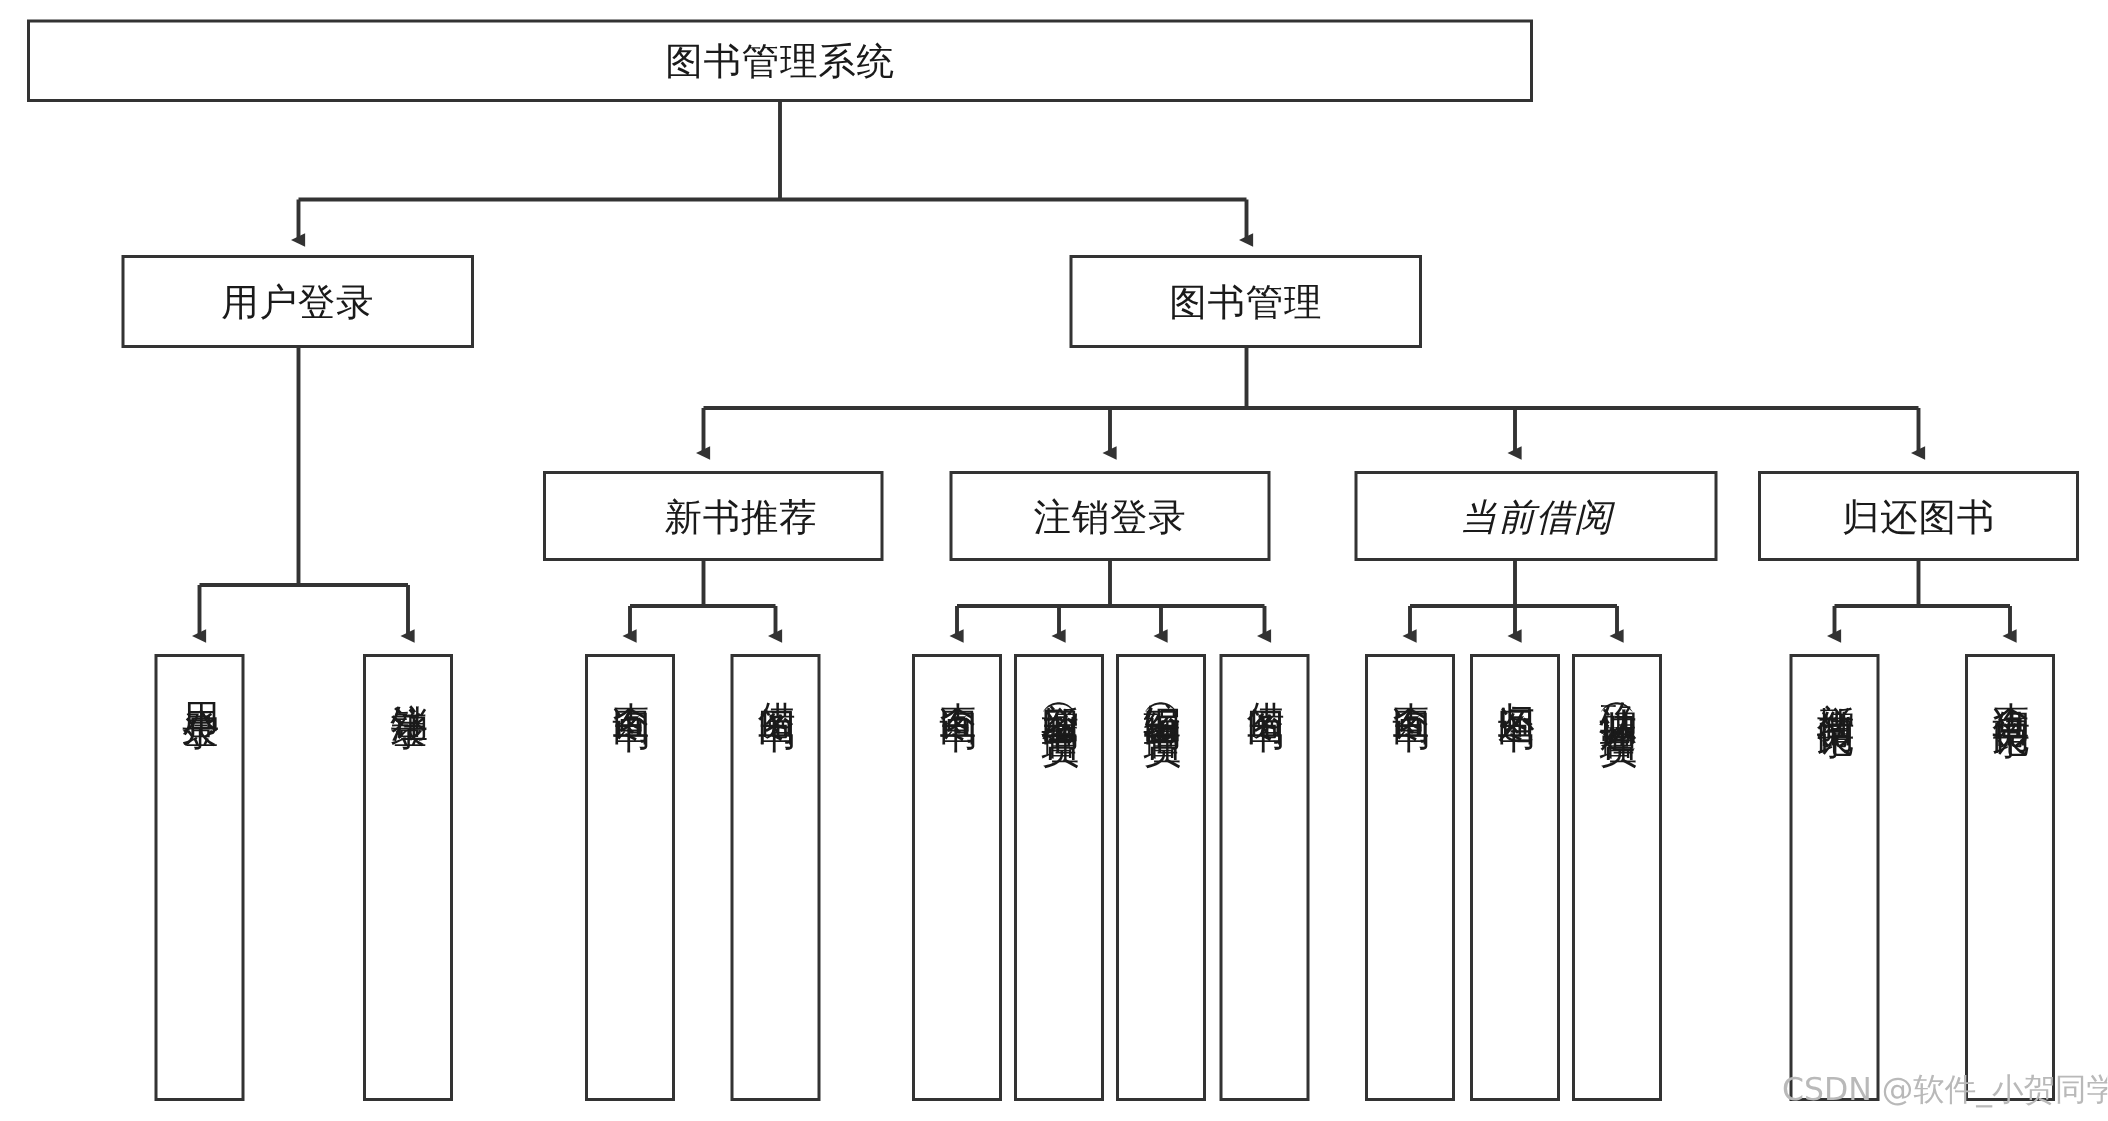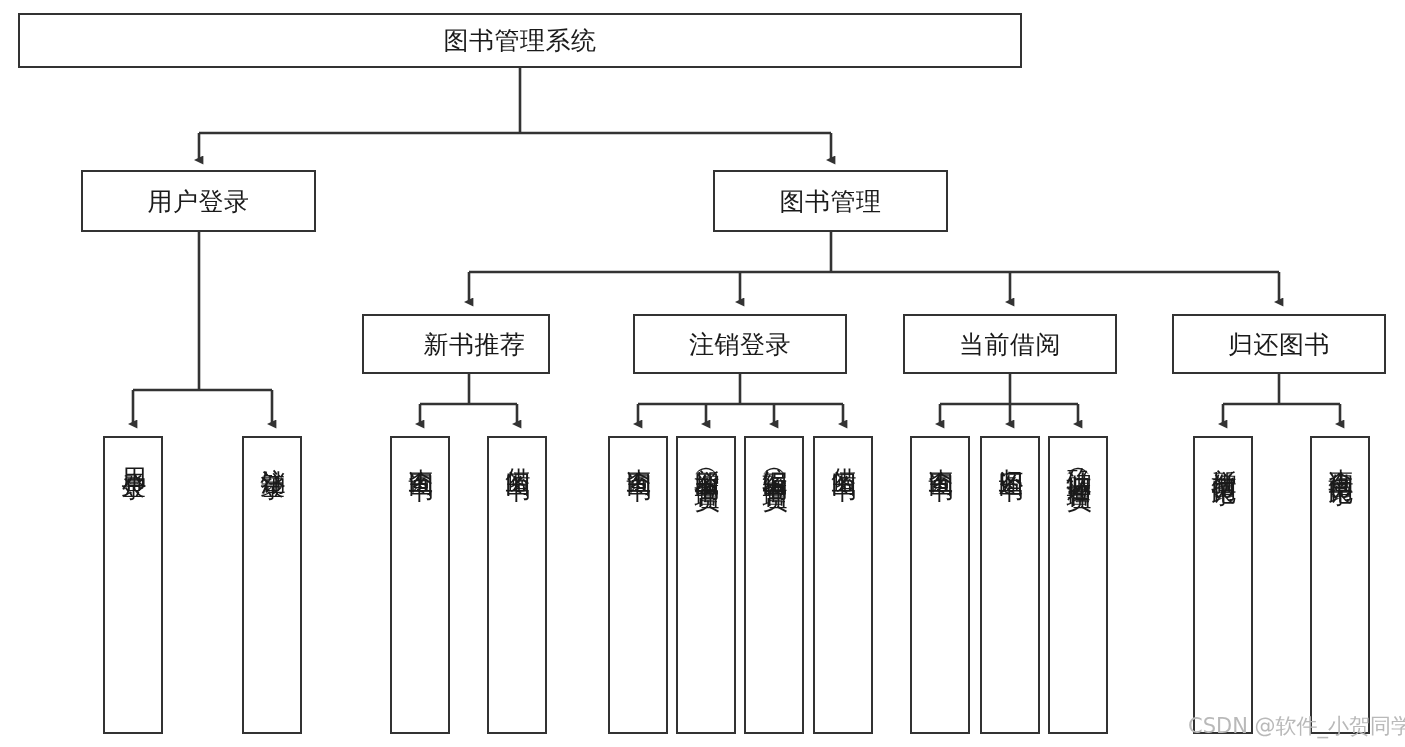--- a/index.html
+++ b/index.html
@@ -133,27 +133,27 @@
     <span class="label">图书管理系统</span>
   </div>
 
   <div class="node horiz" style="left:81px; top:170px; width:235px; height:62px;">
     <span class="label">用户登录</span>
   </div>
   <div class="node horiz" style="left:713px; top:170px; width:235px; height:62px;">
     <span class="label">图书管理</span>
   </div>
 
-  <div class="node horiz" style="left:362px; top:314px; width:188px; height:60px;padding-left:37px;">
+  <div class="node horiz" style="left:362px; top:314px; width:227px; height:60px;padding-left:37px;">
     <span class="label">新书推荐</span>
   </div>
   <div class="node horiz" style="left:633px; top:314px; width:214px; height:60px;">
     <span class="label">注销登录</span>
   </div>
-  <div class="node horiz" style="left:903px; top:314px; width:214px; height:60px;">
+  <div class="node horiz" style="left:903px; top:314px; width:242px; height:60px;font-style:italic;">
     <span class="label">当前借阅</span>
   </div>
   <div class="node horiz" style="left:1172px; top:314px; width:214px; height:60px;">
     <span class="label">归还图书</span>
   </div>
 
   <div class="node leaf" style="left:103px; top:436px; width:60px; height:298px;">
     <span class="label">用户登录</span>
   </div>
   <div class="node leaf" style="left:242px; top:436px; width:60px; height:298px;">

